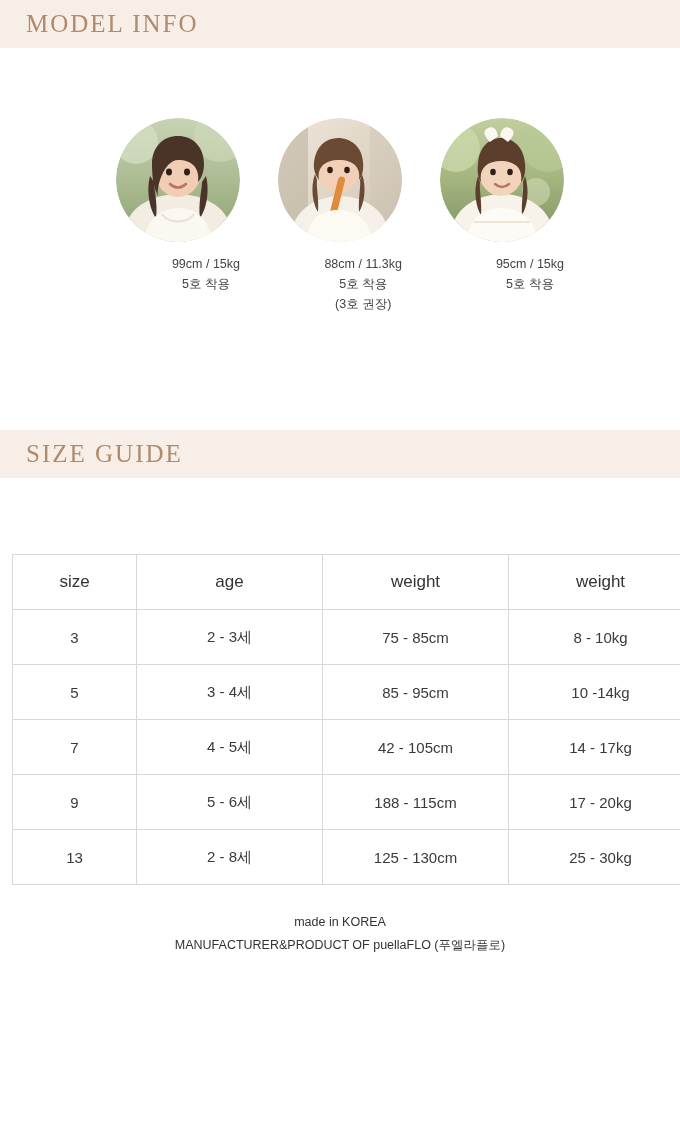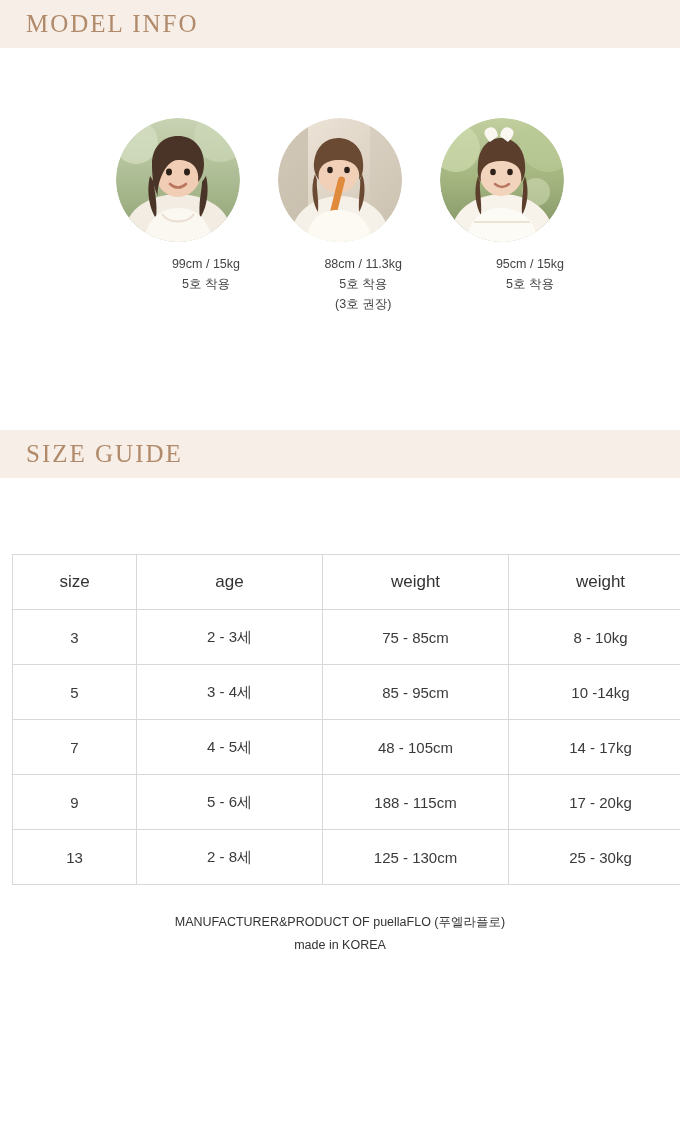--- a/index.html
+++ b/index.html
@@ -264,37 +264,37 @@
         </tr>
         <tr>
           <td>5</td>
           <td>3 - 4세</td>
           <td>85 - 95cm</td>
           <td>10 -14kg</td>
         </tr>
         <tr>
           <td>7</td>
           <td>4 - 5세</td>
-          <td>48 - 105cm</td>
+          <td>42 - 105cm</td>
           <td>14 - 17kg</td>
         </tr>
         <tr>
           <td>9</td>
           <td>5 - 6세</td>
           <td>188 - 115cm</td>
           <td>17 - 20kg</td>
         </tr>
         <tr>
           <td>13</td>
           <td>2 - 8세</td>
           <td>125 - 130cm</td>
           <td>25 - 30kg</td>
         </tr>
       </tbody>
     </table>
   </div>
 
   <div class="footer">
+    <div>made in KOREA</div>
     <div>MANUFACTURER&amp;PRODUCT OF puellaFLO (푸엘라플로)</div>
-    <div>made in KOREA</div>
   </div>
 
 </div>
 
 </body></html>

